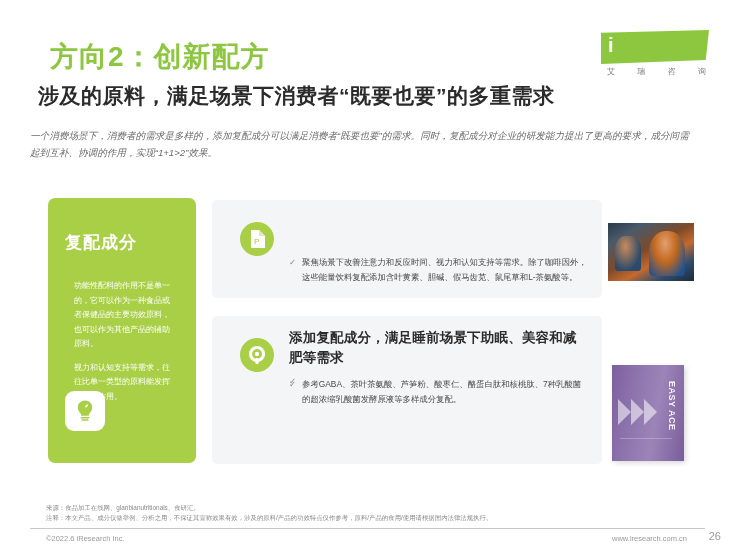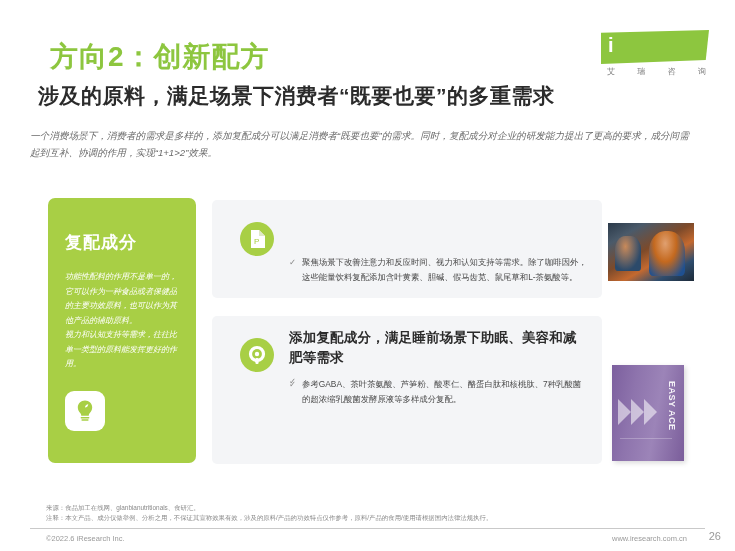--- a/index.html
+++ b/index.html
@@ -56,21 +56,21 @@
     background: #a8cf45; border-radius: 7px;
   }
   .gp-title {
     position: absolute; left: 17px; top: 33px;
     font-size: 17px; font-weight: 700; color: #ffffff; letter-spacing: 1px;
   }
   .gp-body {
     position: absolute; left: 17px; top: 72px; width: 118px;
     font-size: 8px; line-height: 14.5px; color: #ffffff;
   }
-  .gp-body p { margin: 0; font-style: italic; }
+  .gp-body p { margin: 9px; }
   .bulb-box {
     position: absolute; left: 17px; top: 193px; width: 40px; height: 40px;
     background: #ffffff; border-radius: 9px;
     display: flex; align-items: center; justify-content: center;
   }
 
   
   .card {
     position: absolute; background: #f4f5f7; border-radius: 5px;
   }

